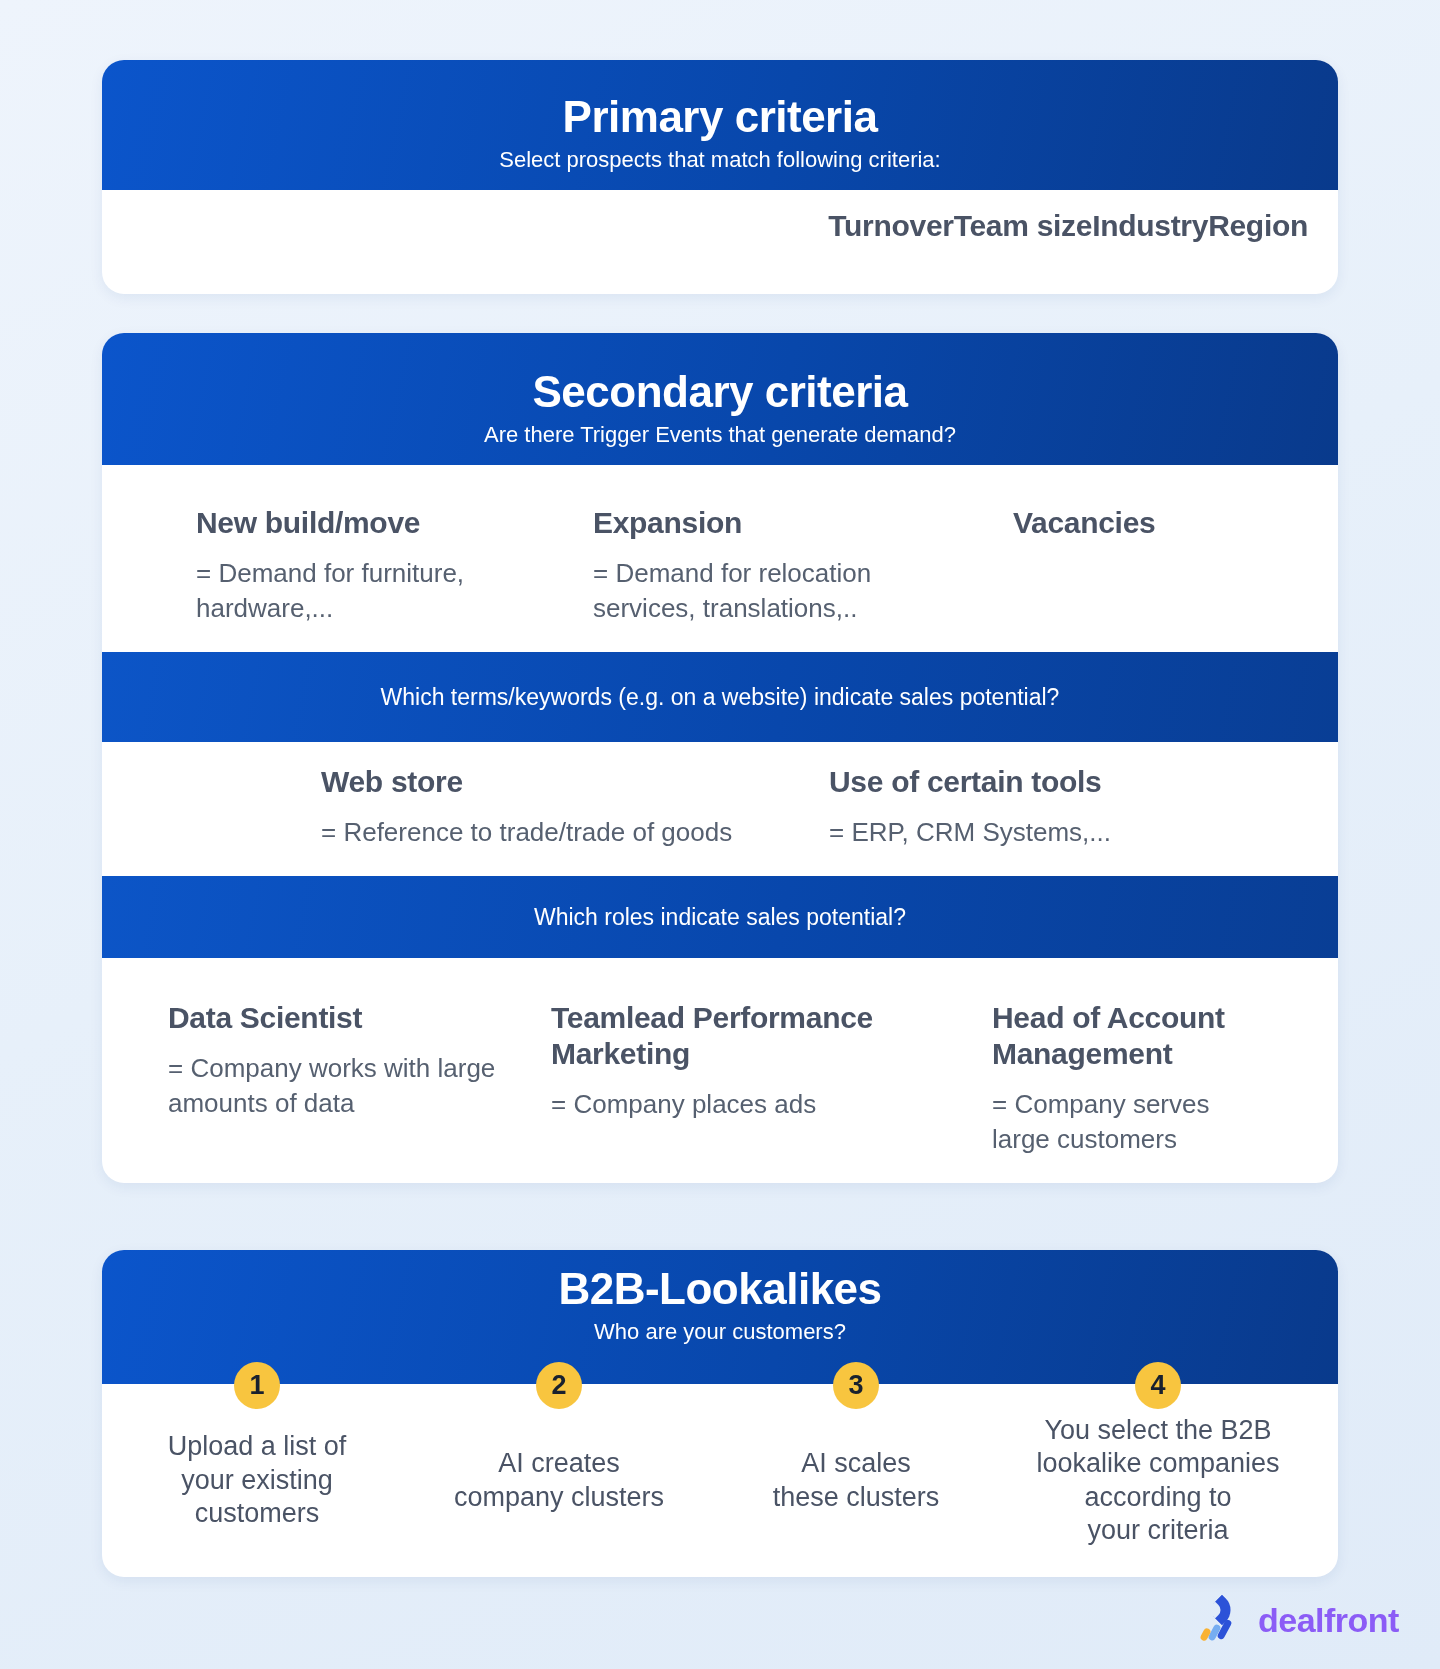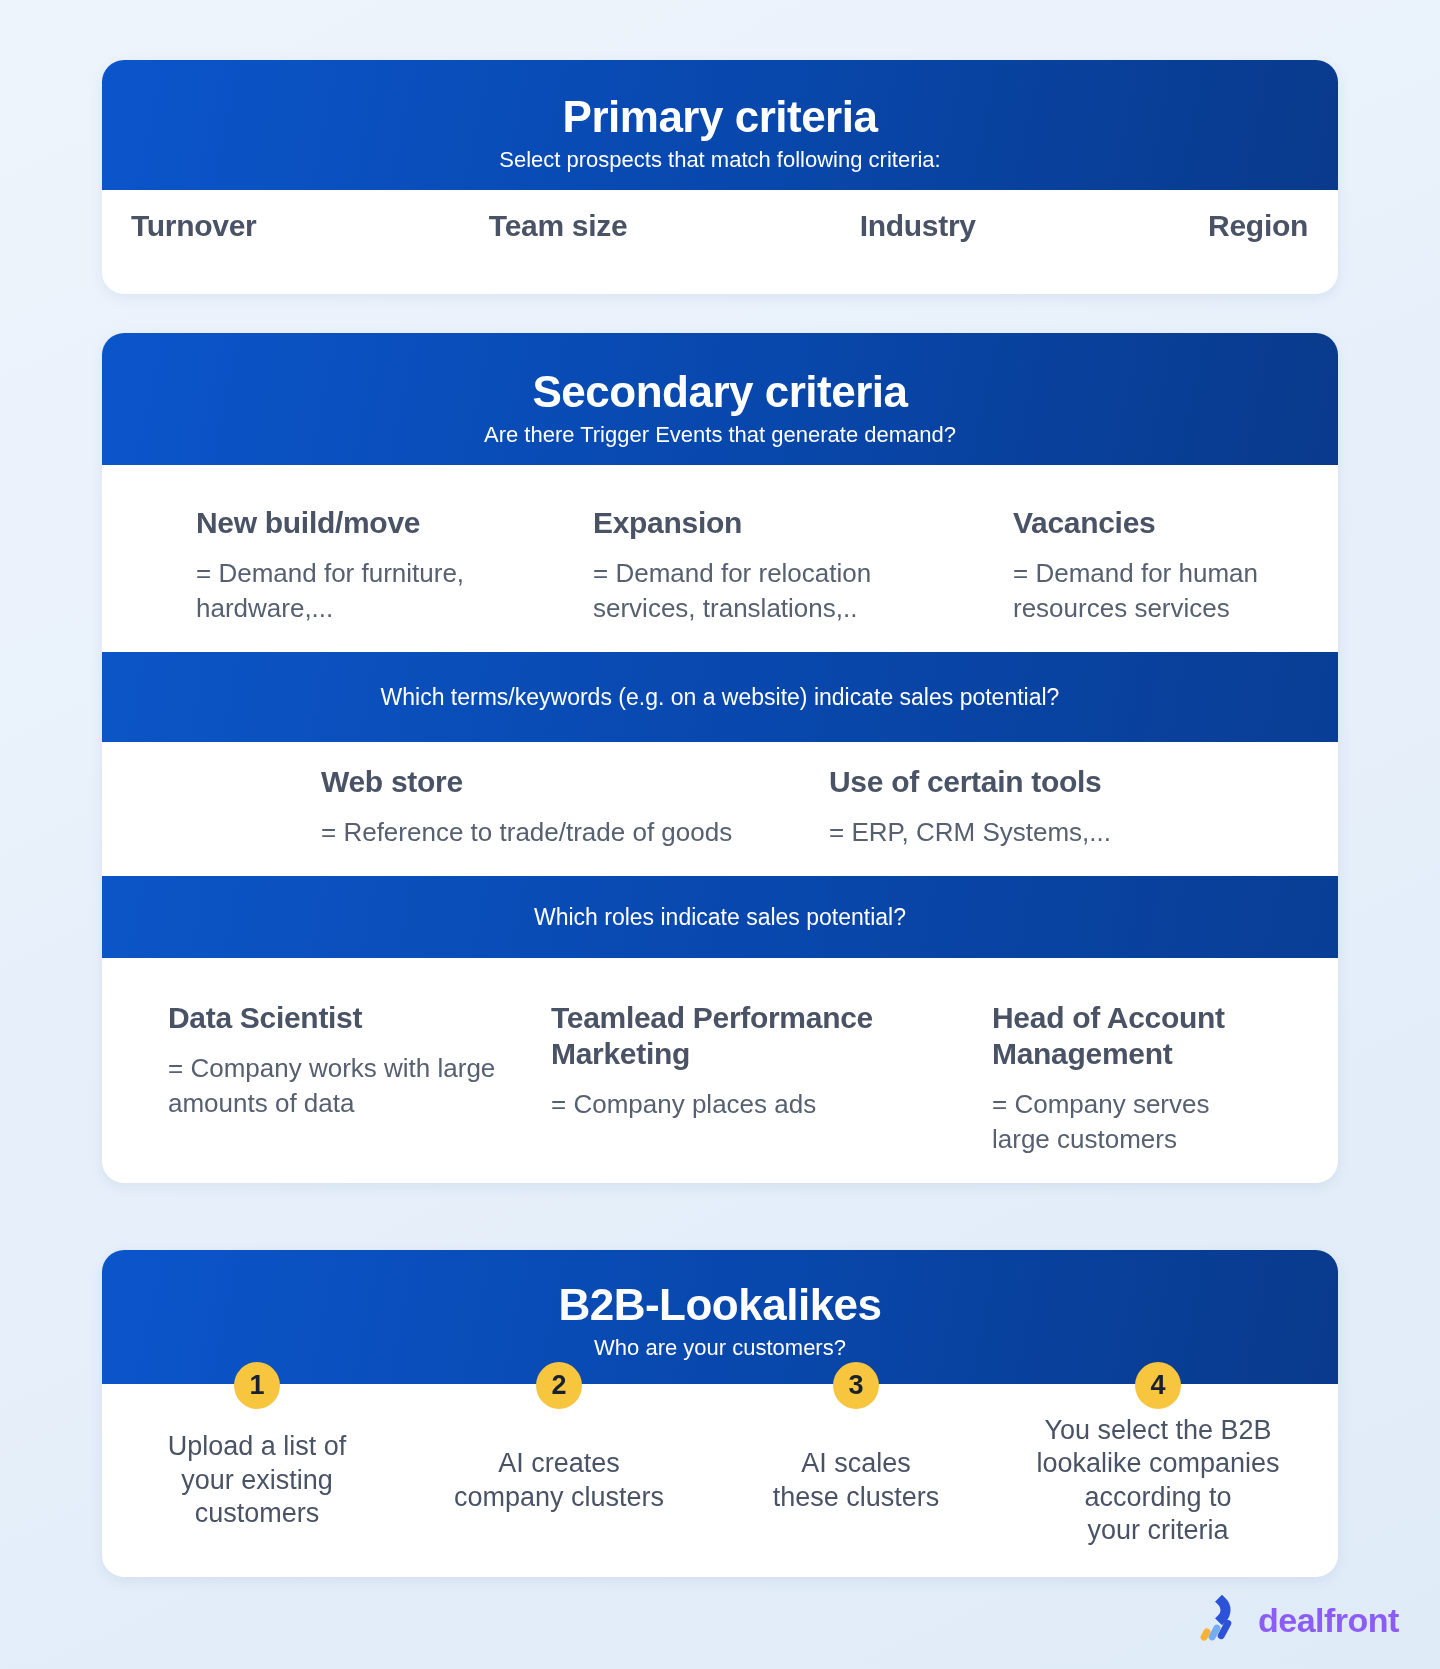--- a/index.html
+++ b/index.html
@@ -19,22 +19,22 @@
     background:linear-gradient(102deg,#0B55CB 0%, #0847AB 55%, #093A8C 100%);
     color:#FFFFFF; text-align:center;
   }
   .blue-header h1 { font-size:44px; font-weight:bold; letter-spacing:-0.5px; line-height:1.15; }
   .blue-header .sub { font-size:22px; margin-top:4px; font-weight:normal; }
 
   
   #card-primary { top:60px; height:234px; }
   #card-primary .blue-header { height:130px; padding-top:32px; }
   .primary-row {
-    height:78px; display:flex; align-items:center; justify-content:space-between;
-    padding:0 30px 6px 29px;
+    height:78px; display:flex; align-items:center; justify-content:flex-end;
+    padding:0 30px 6px 38px;
   }
   .primary-col { font-size:30px; font-weight:bold; color:#4A5365; letter-spacing:-0.3px; }
 
   
   #card-secondary { top:333px; height:850px; }
   #card-secondary .blue-header { height:132px; padding-top:34px; }
   .band {
     height:90px; display:flex; align-items:center; justify-content:center;
     background:linear-gradient(100deg,#0C55C7 0%, #0847AC 55%, #093E95 100%);
     color:#FFFFFF; font-size:23px;
@@ -51,21 +51,21 @@
     padding:22px 30px 0 219px;
   }
   .roles-grid {
     height:225px; display:grid; grid-template-columns:383px 441px 1fr;
     padding:42px 30px 8px 66px;
   }
   .roles-grid .cell p.narrow { max-width:330px; }
 
   
   #card-lookalikes { top:1250px; height:327px; }
-  #card-lookalikes .blue-header { height:134px; padding-top:30px; }
+  #card-lookalikes .blue-header { height:134px; padding-top:14px; }
   .step { position:absolute; top:0; height:100%; }
   .step-circle {
     position:absolute; top:112px; left:50%; transform:translateX(-50%);
     width:46px; height:47px; border-radius:50%;
     background:#F8C53F; color:#19212E;
     display:flex; align-items:center; justify-content:center;
     font-size:27px; font-weight:bold; z-index:3;
   }
   .step-text-wrap {
     position:absolute; top:134px; bottom:0; left:0; right:0;
@@ -127,22 +127,20 @@
       <p>= Demand for furniture,
 hardware,...</p>
     </div>
     <div class="cell">
       <h3>Expansion</h3>
       <p>= Demand for relocation
 services, translations,..</p>
     </div>
     <div class="cell">
       <h3>Vacancies</h3>
-      <p>= Demand for human
-resources services</p>
     </div>
   </div>
 
   <div class="band">Which terms/keywords (e.g. on a website) indicate sales potential?</div>
 
   <div class="keywords-grid">
     <div class="cell">
       <h3>Web store</h3>
       <p>= Reference to trade/trade of goods</p>
     </div>

